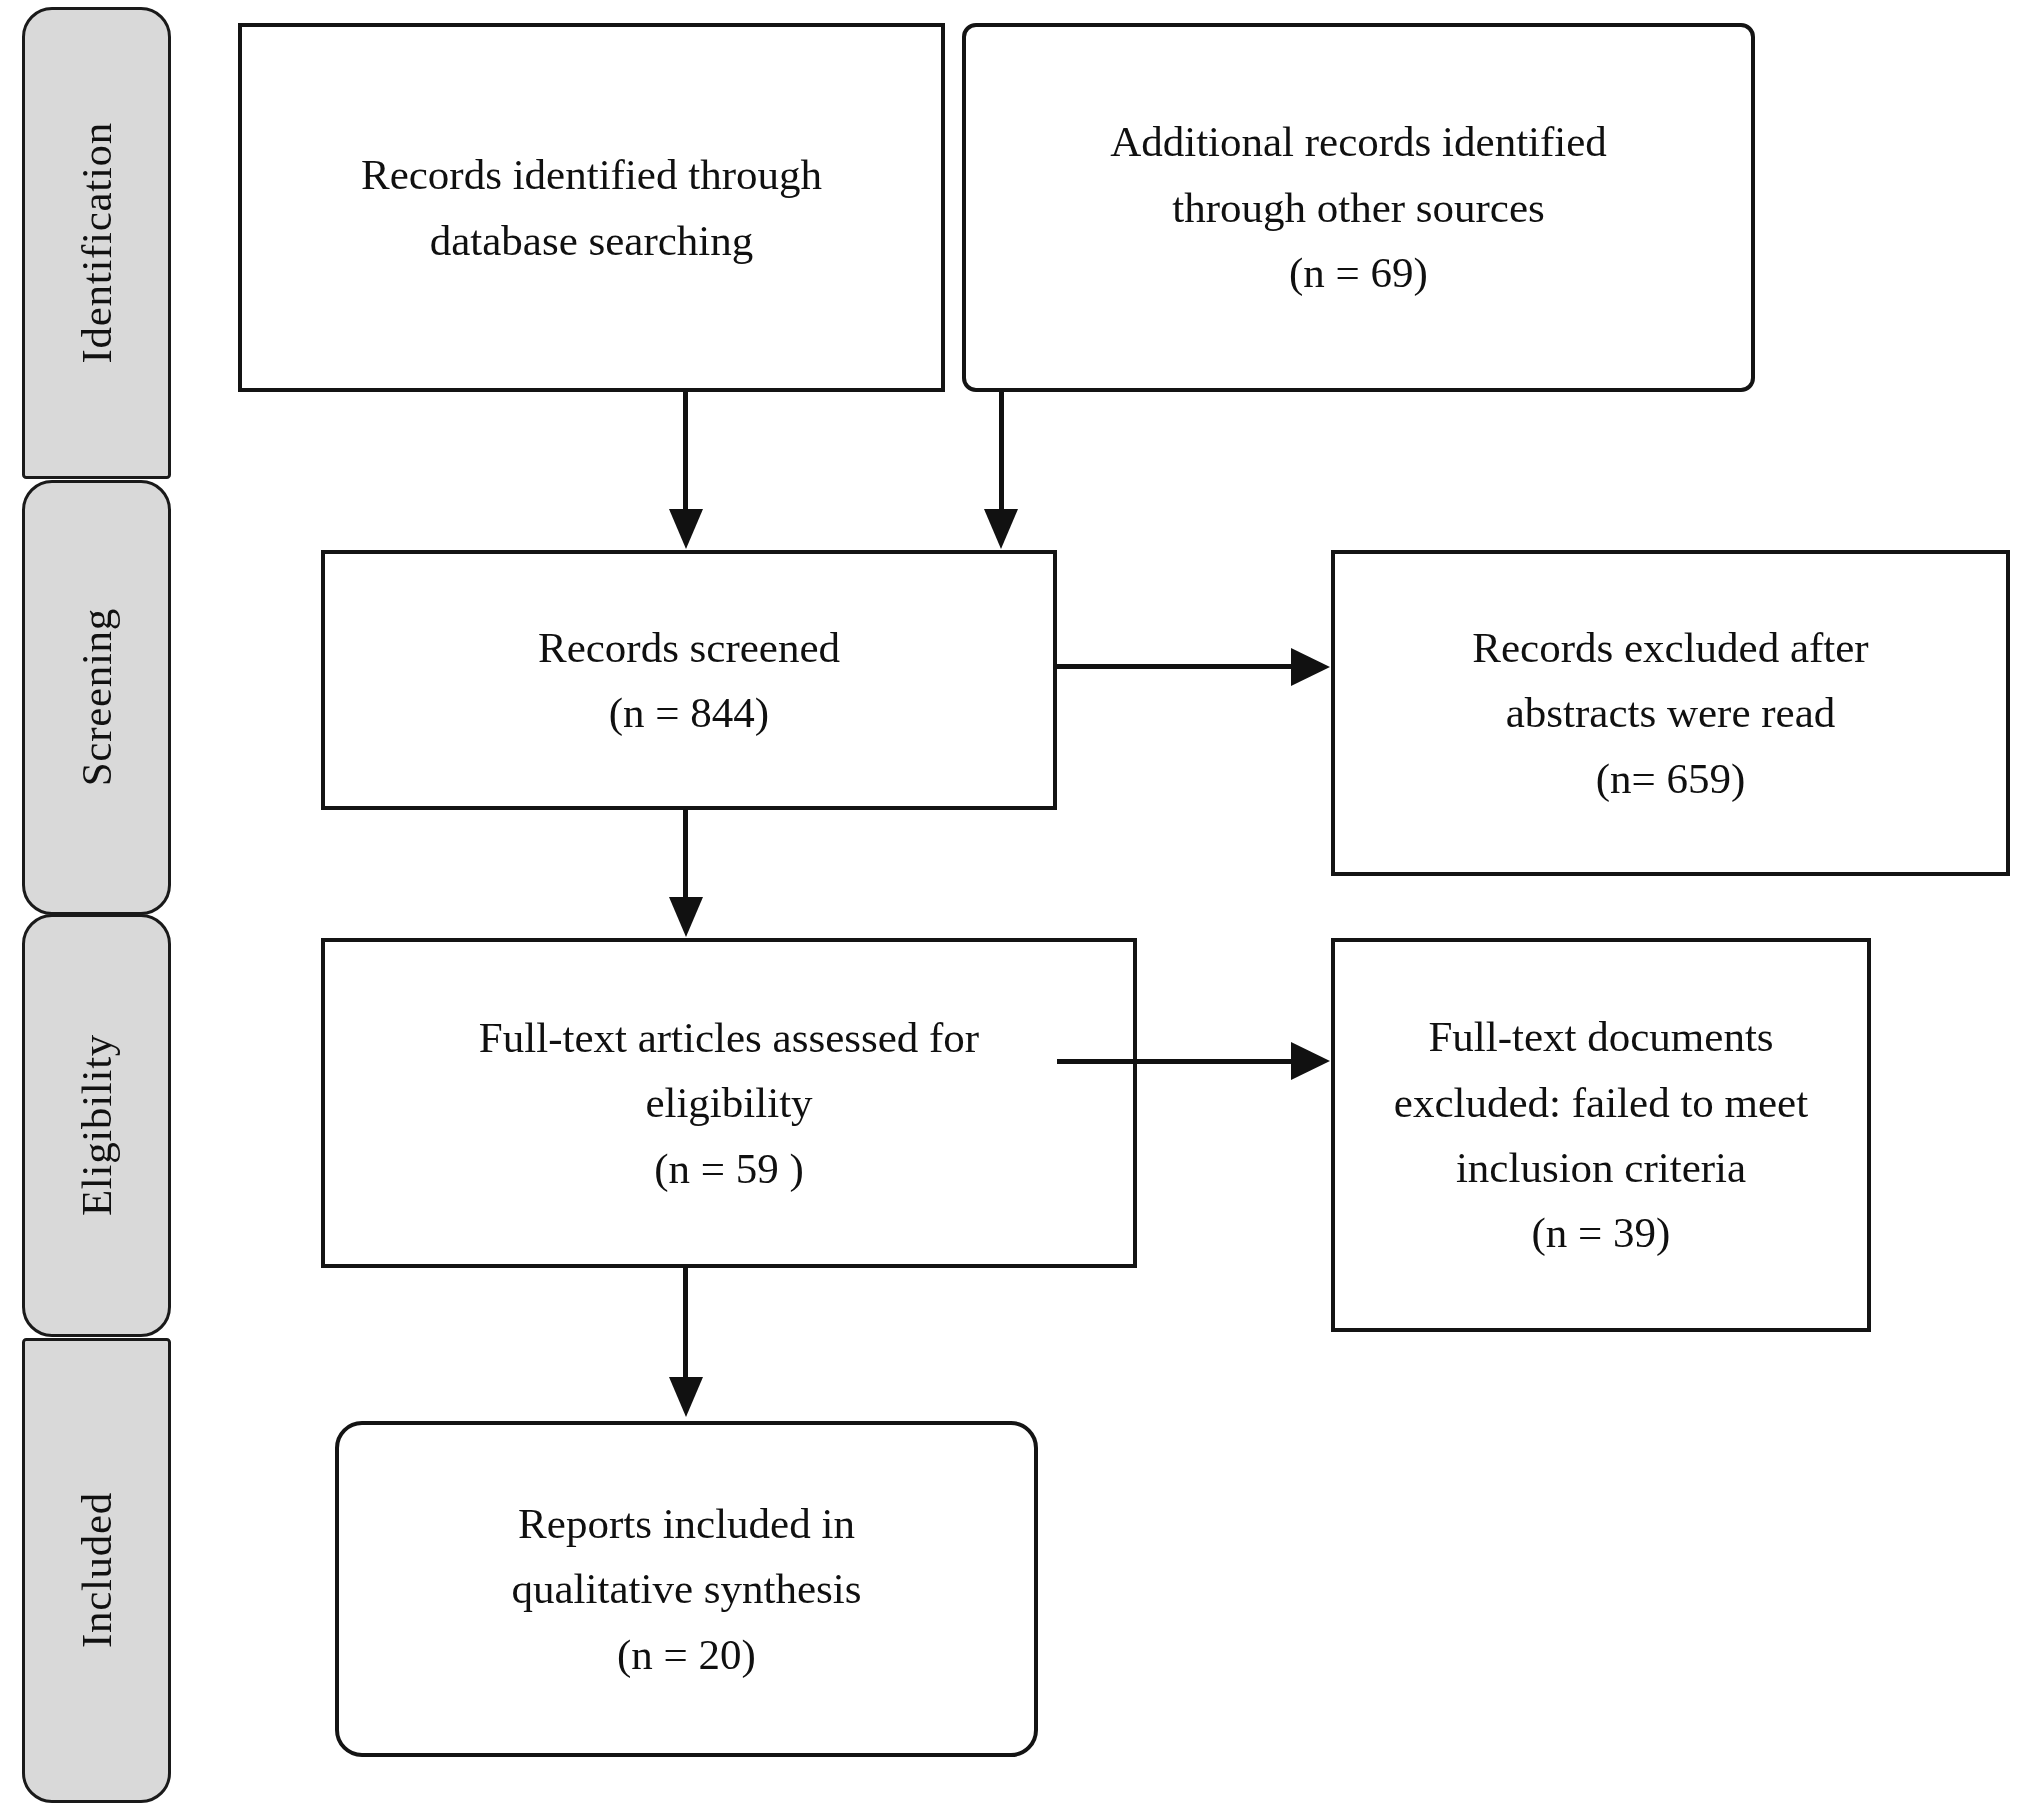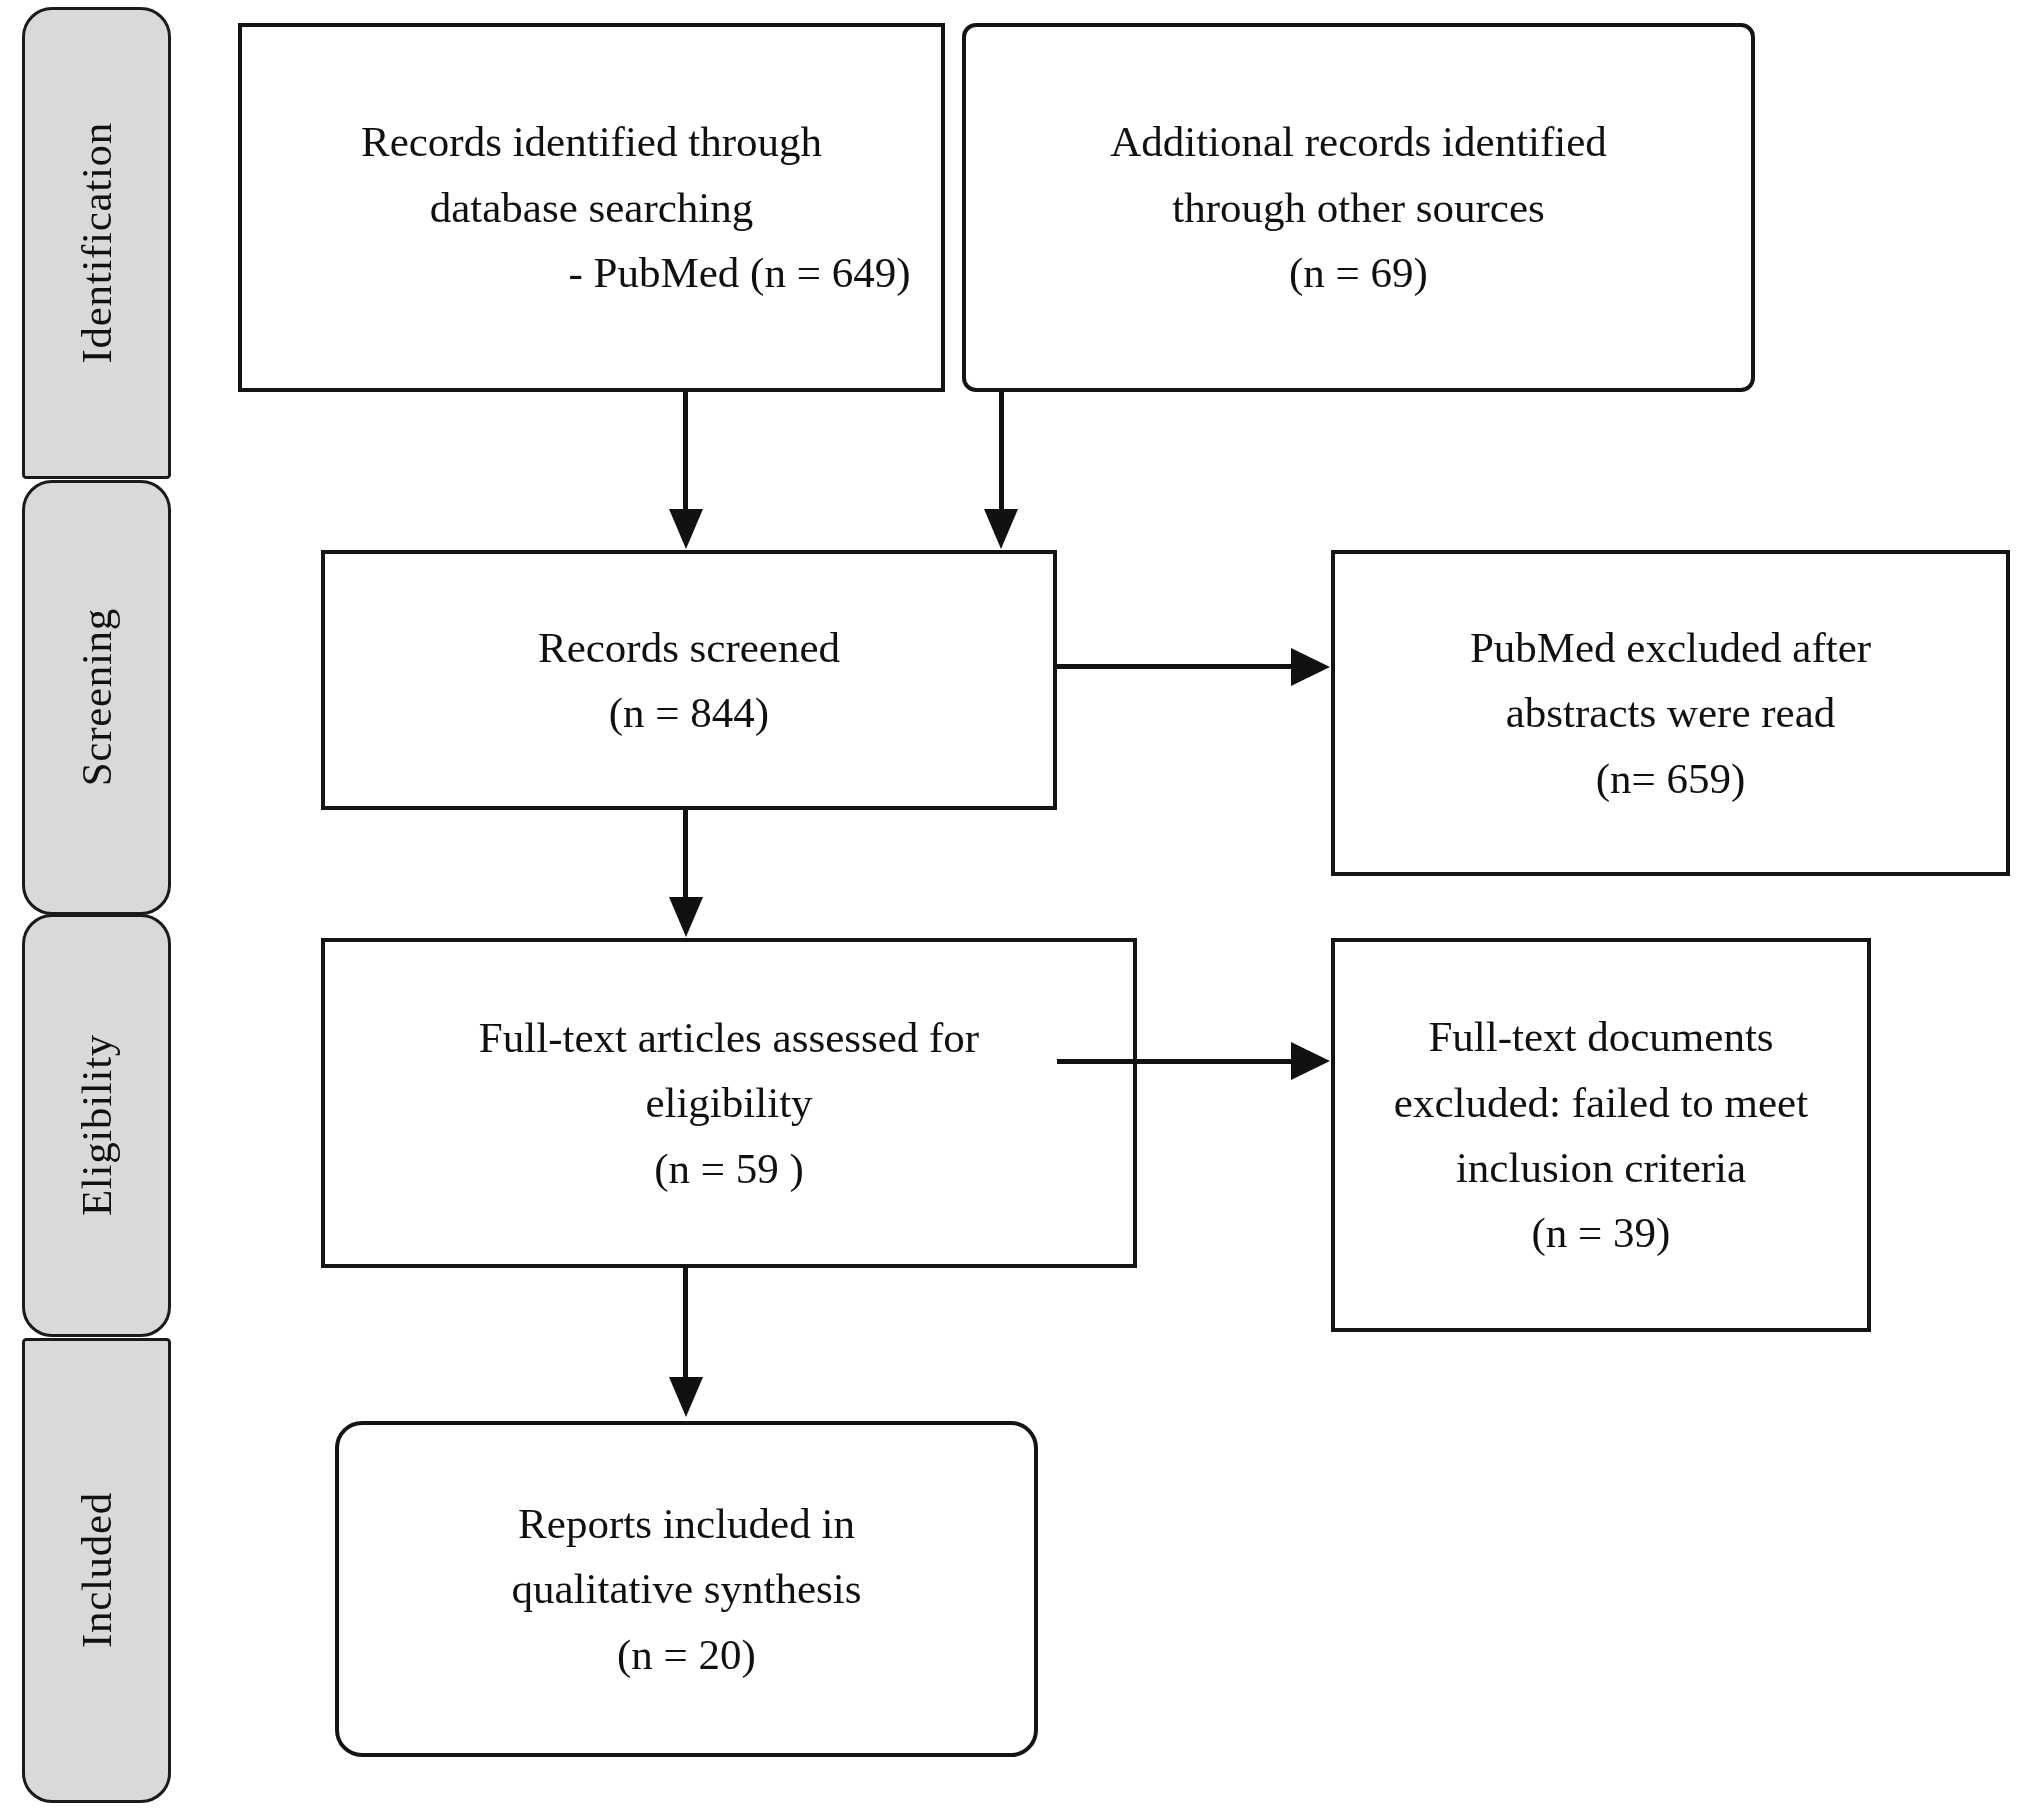--- a/index.html
+++ b/index.html
@@ -105,21 +105,20 @@
     <span class="stage-label">Eligibility</span>
   </div>
 
   <div class="stage" style="left:21.6px; top:1338px; width:149px; height:465px; border-radius:4.3px 4.3px 30px 30px;">
     <span class="stage-label">Included</span>
   </div>
 
   <div class="box align-right" style="left:238px; top:23px; width:707px; height:369px;">
     <div class="box-line">Records identified through</div>
     <div class="box-line">database searching</div>
-    <div class="box-line last">- PubMed (n = 649)</div>
   </div>
 
   <div class="box" style="left:962px; top:23px; width:793px; height:369px;border-radius:14px;">
     <div class="box-line">Additional records identified</div>
     <div class="box-line">through other sources</div>
     <div class="box-line">(n = 69)</div>
   </div>
 
   <div class="vline" style="left:683px; top:392px; height:124px;"></div>
   <div class="arrow-down" style="left:669px; top:509px;"></div>
@@ -129,21 +128,21 @@
 
   <div class="box" style="left:321px; top:550px; width:736px; height:260px;">
     <div class="box-line">Records screened</div>
     <div class="box-line">(n = 844)</div>
   </div>
 
   <div class="hline" style="left:1057px; top:664px; width:238px;"></div>
   <div class="arrow-right" style="left:1291px; top:648px;"></div>
 
   <div class="box" style="left:1331px; top:550px; width:679px; height:326px;">
-    <div class="box-line">PubMed excluded after</div>
+    <div class="box-line">Records excluded after</div>
     <div class="box-line">abstracts were read</div>
     <div class="box-line">(n= 659)</div>
   </div>
 
   <div class="vline" style="left:683px; top:809px; height:92px;"></div>
   <div class="arrow-down" style="left:669px; top:897px;"></div>
 
   <div class="box" style="left:321px; top:938px; width:816px; height:330px;">
     <div class="box-line">Full-text articles assessed for</div>
     <div class="box-line">eligibility</div>

